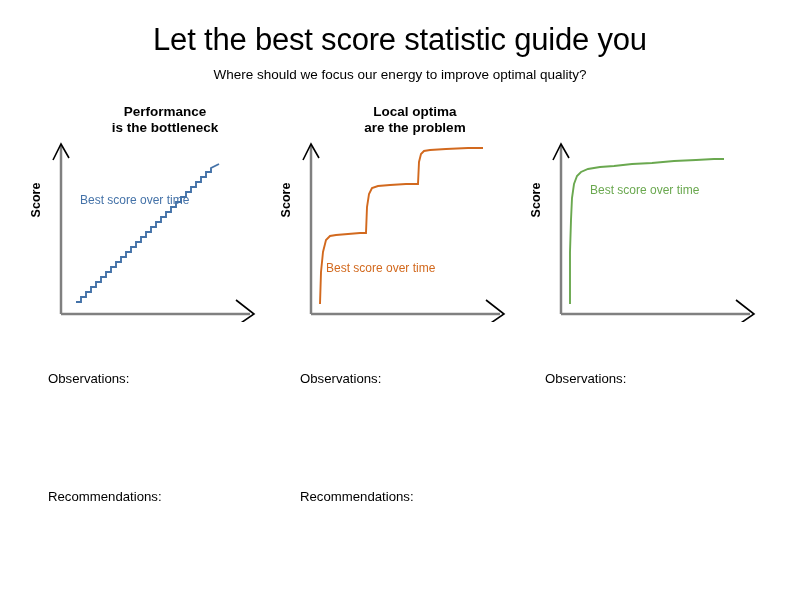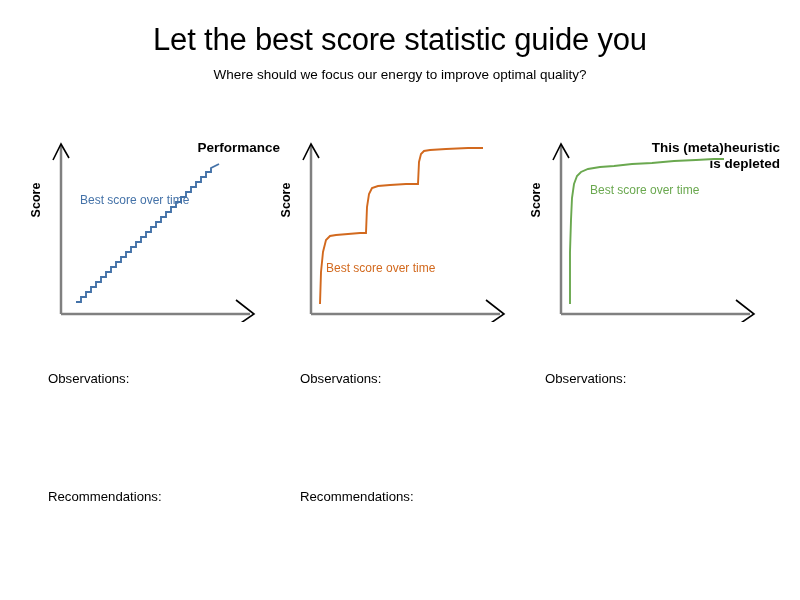--- a/index.html
+++ b/index.html
@@ -47,28 +47,27 @@
   .panel {
     position: absolute;
     top: 0;
     width: 255px;
     height: 215px;
   }
   .panel-1 { left: 28px; }
   .panel-2 { left: 278px; }
   .panel-3 { left: 528px; }
   .panel-title {
-    text-align: right;
+    text-align: center;
     font-size: 13.5px;
     font-weight: bold;
     line-height: 16px;
     color: #000000;
     width: 230px;
     margin-left: 22px;
-    margin-top: 36px;
   }
   .chart-holder {
     position: absolute;
     top: 28px;
     left: 0;
     width: 255px;
     height: 190px;
   }
   .columns {
     position: absolute;
@@ -108,55 +107,56 @@
 <div class="slide">
 
   <h1 class="title">Let the best score statistic guide you</h1>
   <p class="subtitle">Where should we focus our energy to improve optimal quality?</p>
 
   <div class="panels">
 
     <div class="panel panel-1">
       <div class="panel-title">
         <div>Performance</div>
+        <div>is the bottleneck</div>
       </div>
       <div class="chart-holder">
         <svg width="255" height="190" viewBox="0 0 255 190">
           <text class="axis-label-y" x="12" y="68" transform="rotate(-90 12 68)" text-anchor="middle">Score</text>
           <line x1="33" y1="182" x2="33" y2="14" stroke="#808080" stroke-width="2.5"></line>
           <polyline points="25,28 33,12 41,26" fill="none" stroke="#000000" stroke-width="1.6"></polyline>
           <line x1="33" y1="182" x2="222" y2="182" stroke="#808080" stroke-width="2.5"></line>
           <polyline points="208,168 226,182 207,195" fill="none" stroke="#000000" stroke-width="1.6"></polyline>
           <text class="axis-label-x" x="205" y="205" text-anchor="end">Time</text>
           <polyline fill="none" stroke="#4472a8" stroke-width="1.9" points="48,170 53,170 53,165 58,165 58,160 63,160 63,155 68,155 68,150 73,150 73,145 78,145 78,140 83,140 83,135 88,135 88,130 93,130 93,125 98,125 98,120 103,120 103,115 108,115 108,110 113,110 113,105 118,105 118,100 123,100 123,95 128,95 128,90 133,90 133,85 138,85 138,80 143,80 143,75 148,75 148,70 153,70 153,65 158,65 158,60 163,60 163,55 168,55 168,50 173,50 173,45 178,45 178,40 183,40 183,36 191,32"></polyline>
           <text class="series-label" x="52" y="72" fill="#4472a8">Best score over time</text>
         </svg>
       </div>
     </div>
 
     <div class="panel panel-2">
+      <div class="panel-title">
+        <div>Local optima</div>
+        <div>are the problem</div>
+      </div>
       <div class="chart-holder">
         <svg width="255" height="190" viewBox="0 0 255 190">
           <text class="axis-label-y" x="12" y="68" transform="rotate(-90 12 68)" text-anchor="middle">Score</text>
           <line x1="33" y1="182" x2="33" y2="14" stroke="#808080" stroke-width="2.5"></line>
           <polyline points="25,28 33,12 41,26" fill="none" stroke="#000000" stroke-width="1.6"></polyline>
           <line x1="33" y1="182" x2="222" y2="182" stroke="#808080" stroke-width="2.5"></line>
           <polyline points="208,168 226,182 207,195" fill="none" stroke="#000000" stroke-width="1.6"></polyline>
           <text class="axis-label-x" x="205" y="205" text-anchor="end">Time</text>
           <polyline fill="none" stroke="#d2691e" stroke-width="1.9" points="42,172 43,140 45,120 48,108 52,104 58,103 70,102 82,101 88,101 89,75 91,62 94,56 100,54 112,53 128,52 140,52 141,30 143,22 146,19 152,18 168,17 190,16 205,16"></polyline>
           <text class="series-label" x="48" y="140" fill="#d2691e">Best score over time</text>
         </svg>
       </div>
     </div>
 
     <div class="panel panel-3">
-      <div class="panel-title">
-        <div>This (meta)heuristic</div>
-        <div>is depleted</div>
-      </div>
       <div class="chart-holder">
         <svg width="255" height="190" viewBox="0 0 255 190">
           <text class="axis-label-y" x="12" y="68" transform="rotate(-90 12 68)" text-anchor="middle">Score</text>
           <line x1="33" y1="182" x2="33" y2="14" stroke="#808080" stroke-width="2.5"></line>
           <polyline points="25,28 33,12 41,26" fill="none" stroke="#000000" stroke-width="1.6"></polyline>
           <line x1="33" y1="182" x2="222" y2="182" stroke="#808080" stroke-width="2.5"></line>
           <polyline points="208,168 226,182 207,195" fill="none" stroke="#000000" stroke-width="1.6"></polyline>
           <text class="axis-label-x" x="205" y="205" text-anchor="end">Time</text>
           <polyline fill="none" stroke="#6aa84f" stroke-width="1.9" points="42,172 42,120 43,88 44,66 46,52 49,44 53,40 60,37 72,35 86,34 104,32 124,31 146,29 168,28 186,27 196,27"></polyline>
           <text class="series-label" x="62" y="62" fill="#6aa84f">Best score over time</text>

